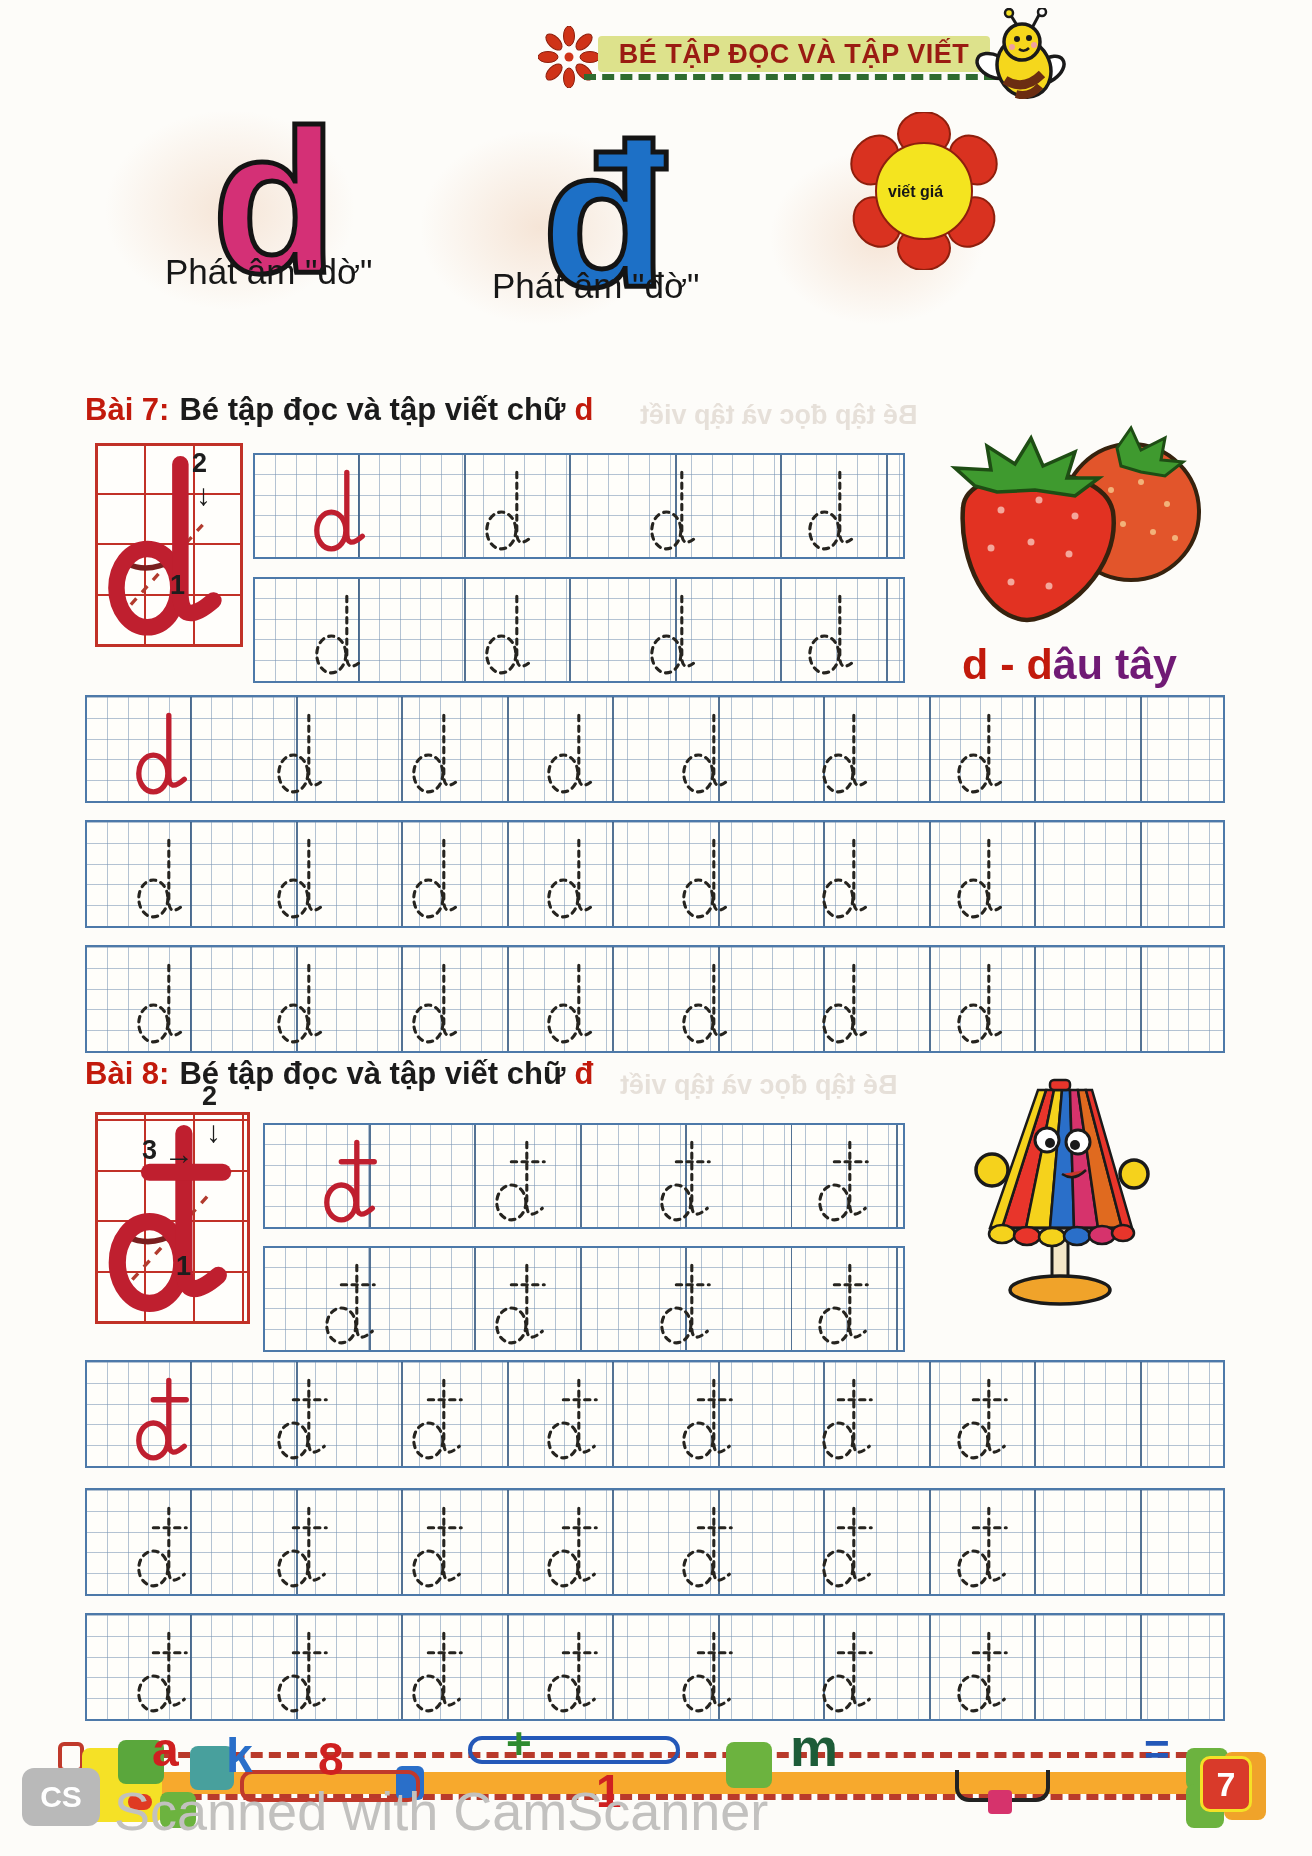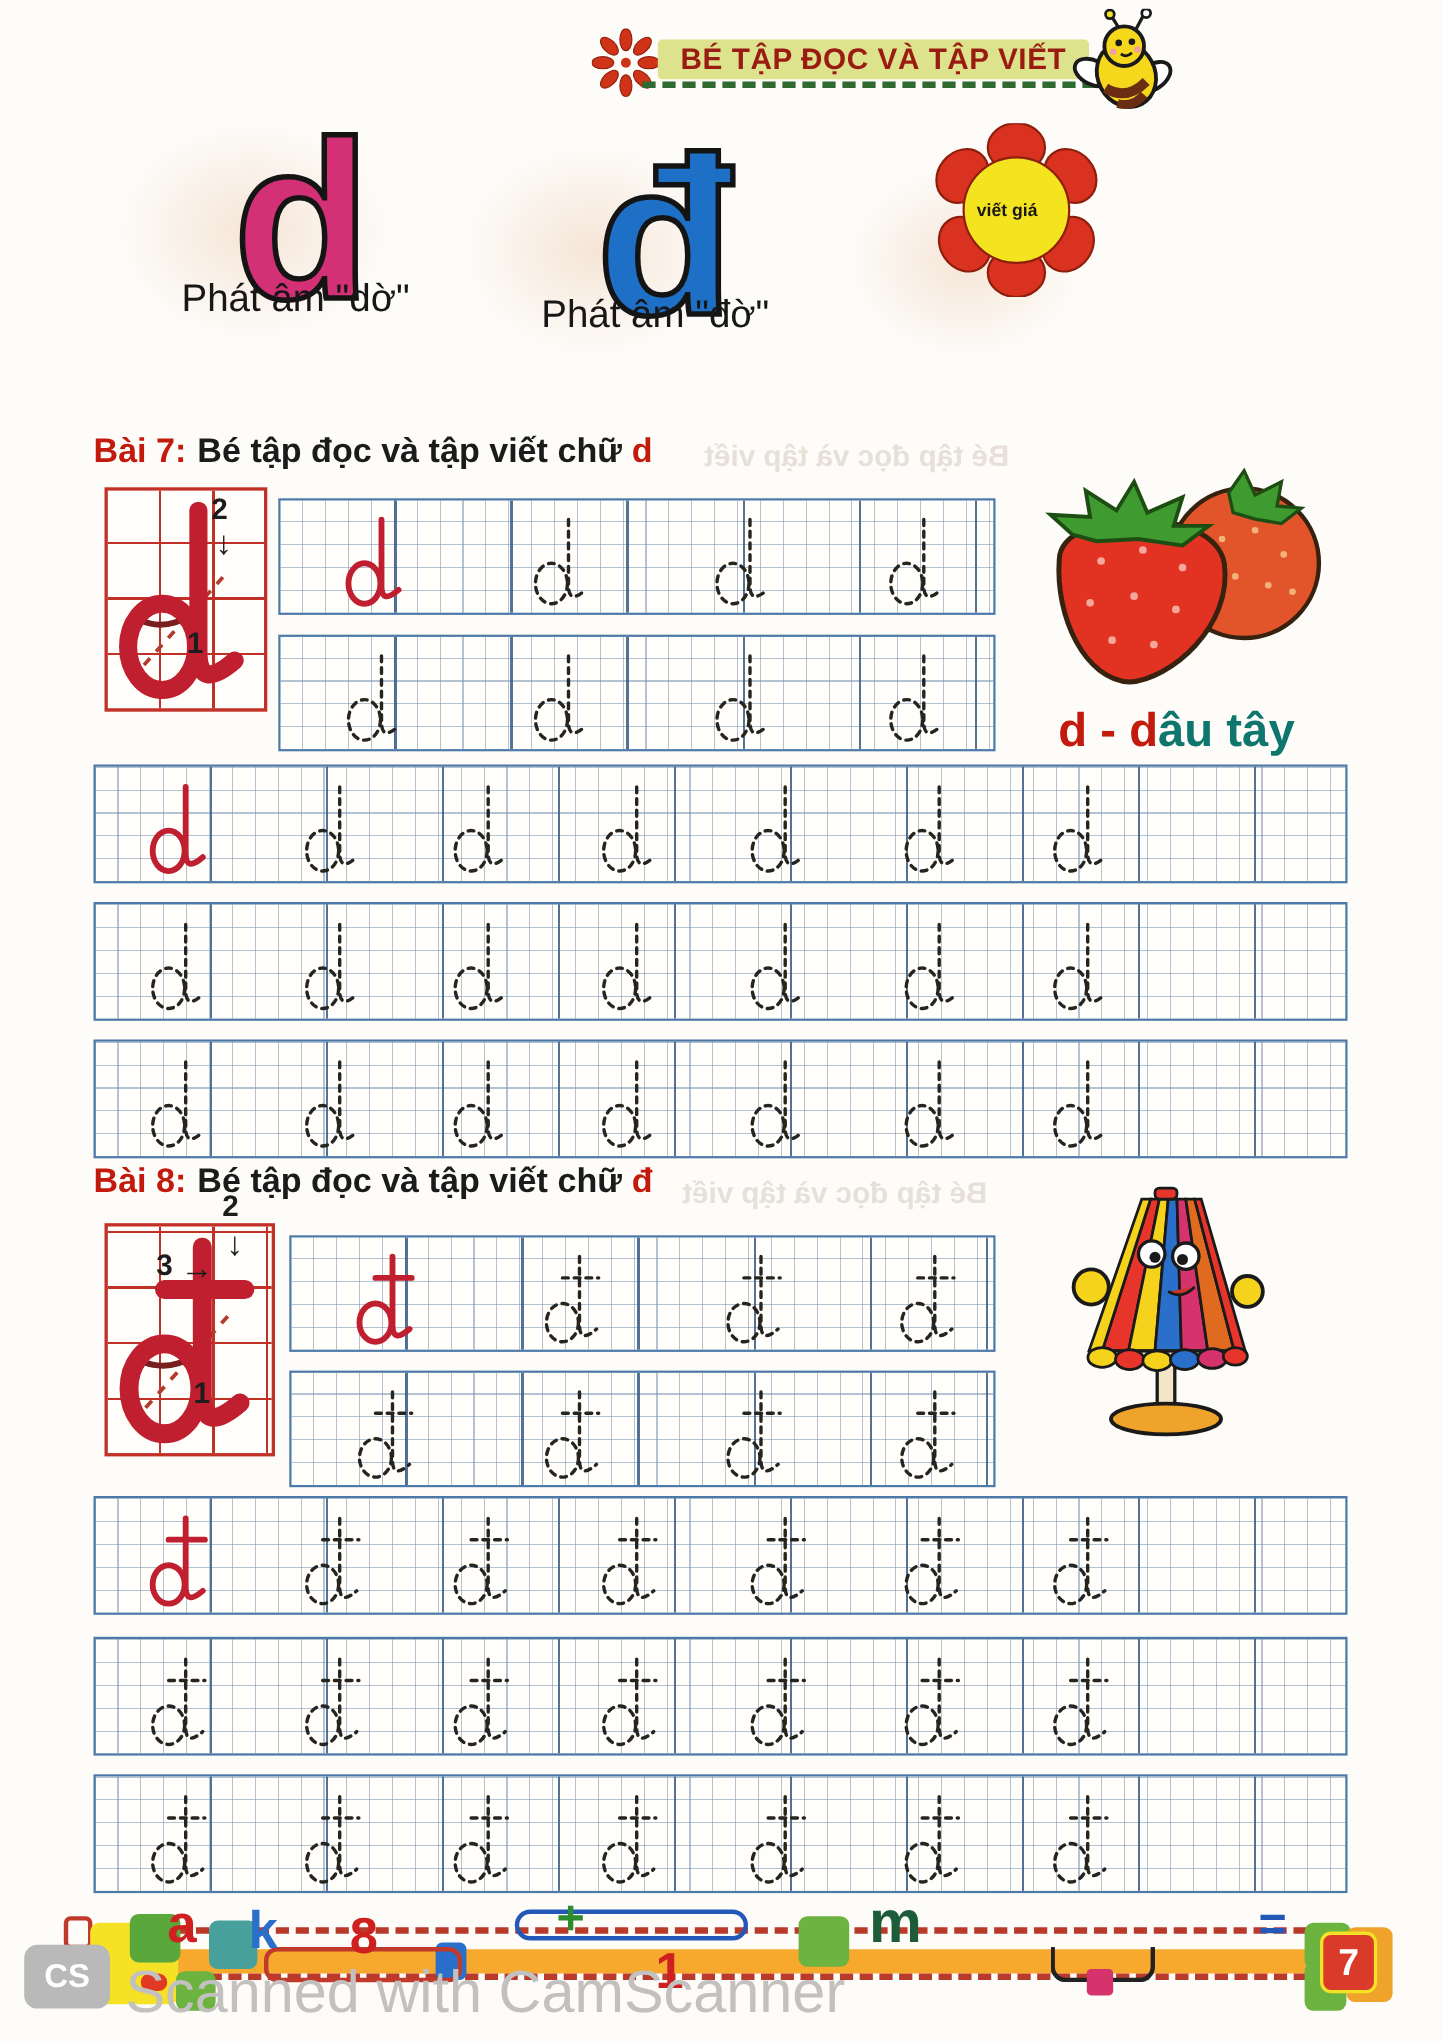--- a/index.html
+++ b/index.html
@@ -63,21 +63,21 @@
   .pl ellipse, .pl path { fill:none; stroke-linecap:round; stroke-linejoin:round; }
   .pl.dash ellipse, .pl.dash path { stroke:#26241f; stroke-width:3.2; stroke-dasharray:5.5 5.5; }
   .pl.solid ellipse, .pl.solid path { stroke:#bf1f2f; stroke-width:5.5; }
   .pl.exletter ellipse, .pl.exletter path { stroke:#bf1f2f; stroke-width:8; }
   .guide { stroke:#b23b2e !important; stroke-width:1.6 !important; stroke-dasharray:4 4 !important; }
   .arc   { stroke:#7a1f1f !important; stroke-width:2.6 !important; fill:none; }
 
   
   .img-cap { position:absolute; font-size:43px; font-weight:bold; white-space:nowrap; }
   .cap-red { color:#c21a0c; }
-  .cap-black { color:#0f766e; }
+  .cap-black { color:#701a75; }
 
   
   .f-glyph { position:absolute; font-weight:bold; line-height:1; }
   .f-dash { position:absolute; border-top:6px dashed #b93a2b; }
   .f-band { position:absolute; left:92px; top:1772px; width:1122px; height:22px; background:#f7a92d; border-radius:10px; }
   .f-sq { position:absolute; border-radius:8px; }
   .pagenum {
     position:absolute; display:flex; align-items:center; justify-content:center;
     background:#d93a2a; border:3px solid #f5e126; border-radius:10px;
     color:#fff; font-size:34px; font-weight:bold;

